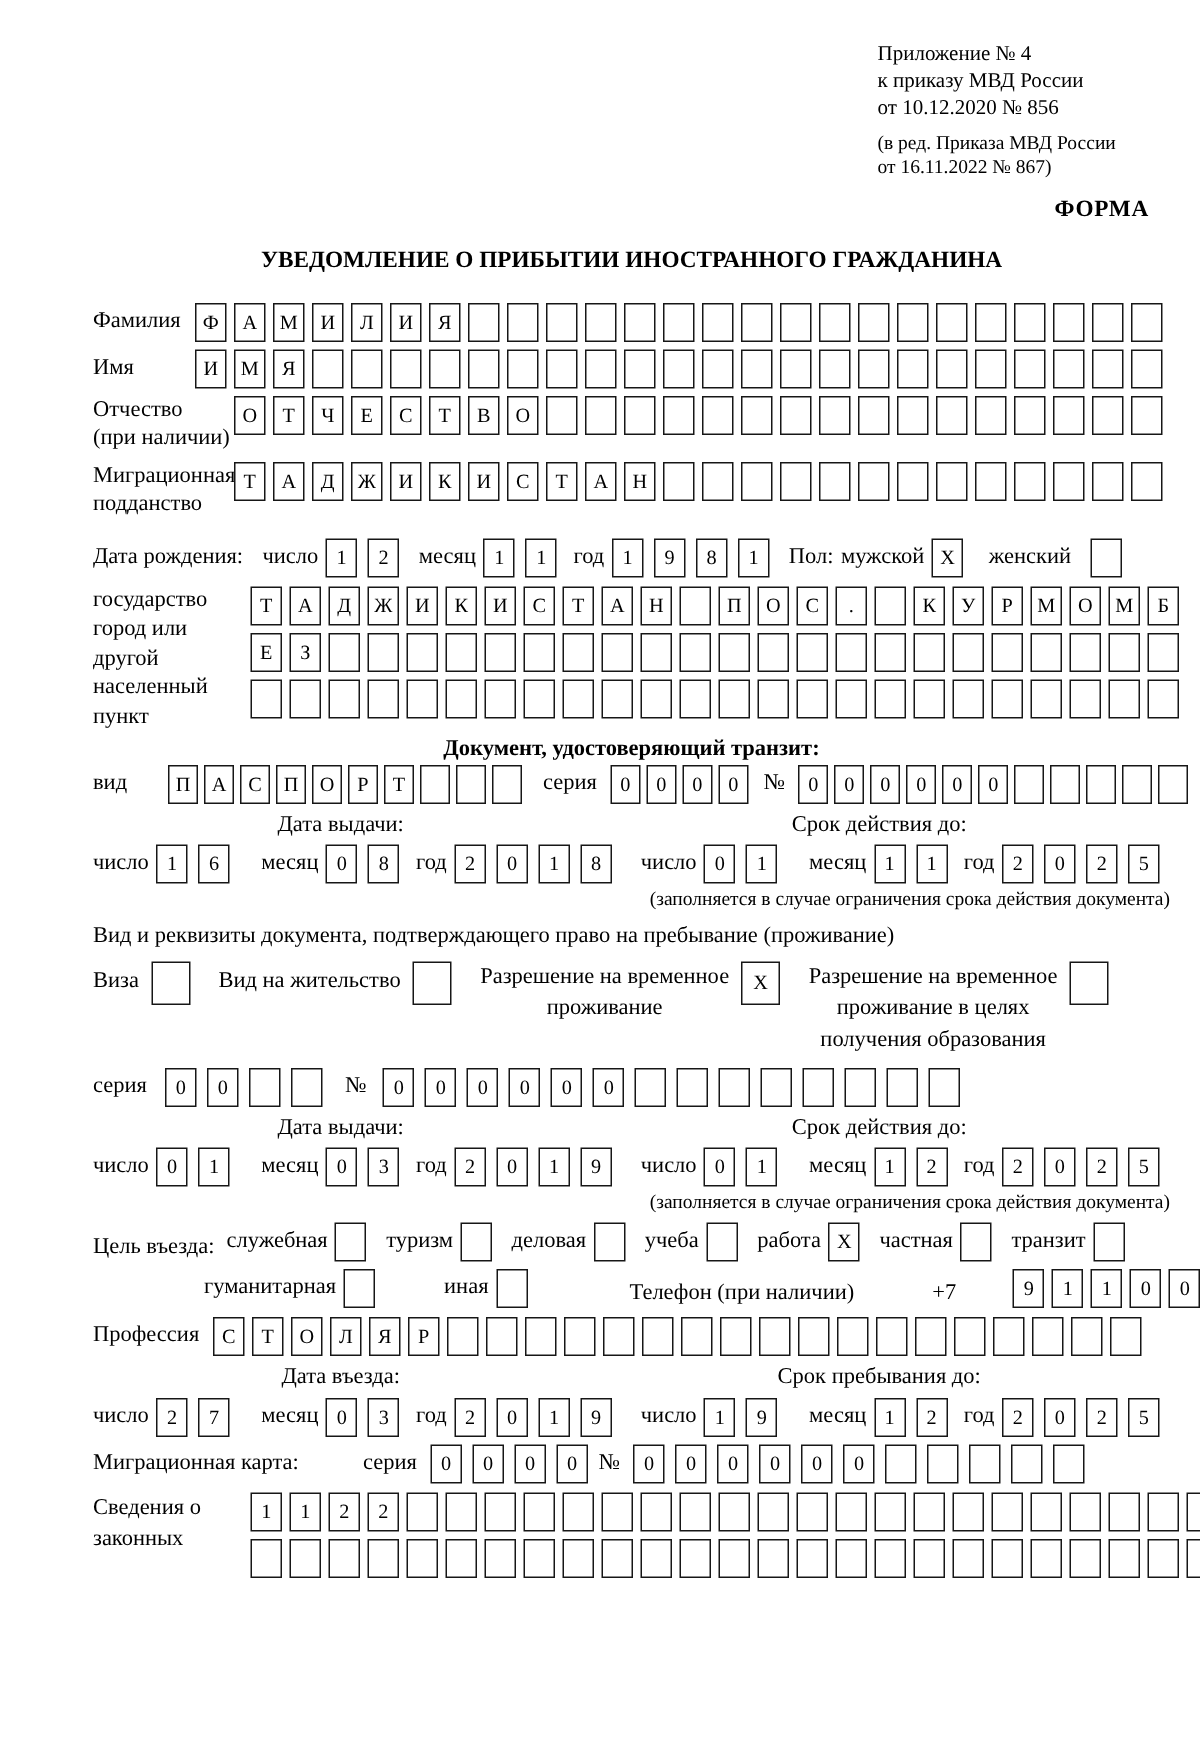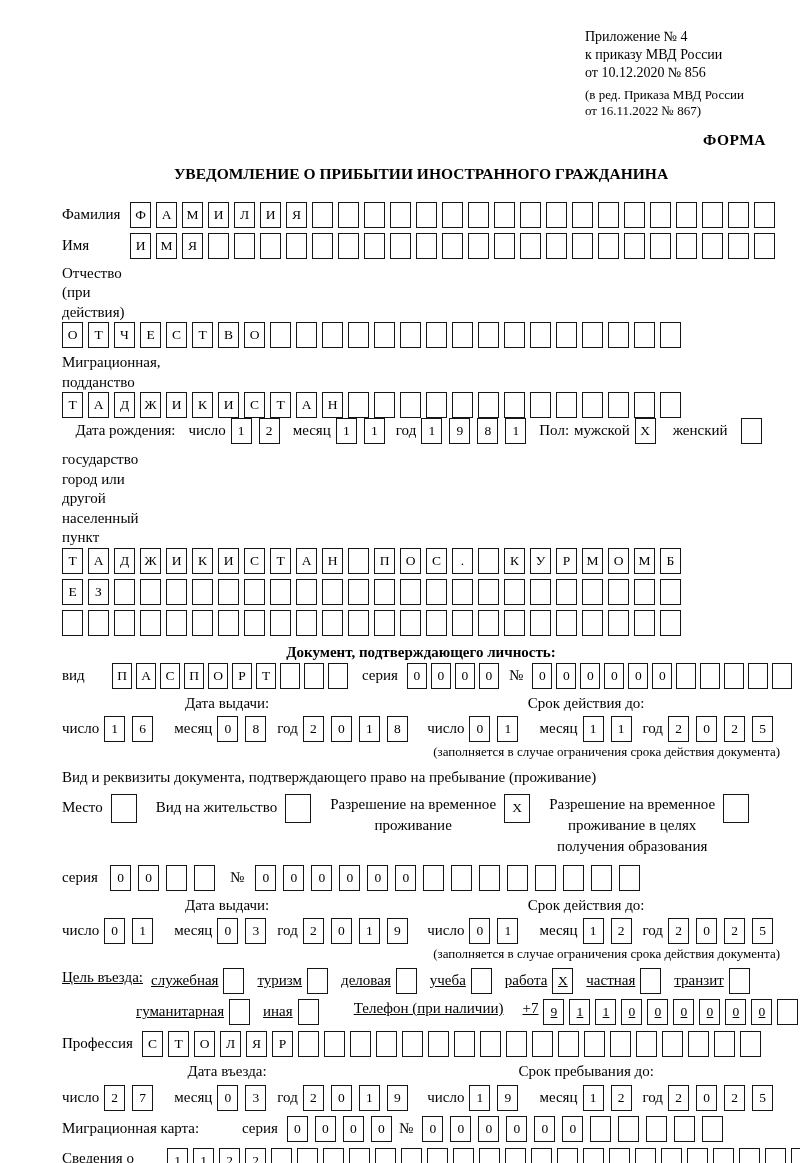--- a/index.html
+++ b/index.html
@@ -14,62 +14,62 @@
   .hdr{width:195px;margin-left:auto;font-size:14px;line-height:1.3;}
   .hdr .small{font-size:13px;}
   .hdr .mt{margin-top:4px;}
   .forma{text-align:right;font-weight:bold;font-size:15.5px;margin:10px 14px 0 0;letter-spacing:.5px;}
   
   .title{text-align:center;font-weight:bold;font-size:15.5px;margin-top:12px;line-height:1.5;}
   .tline{display:inline-block;width:56px;height:13px;border-bottom:2.5px solid #2b2b2b;margin-left:8px;}
   .sec-head{font-weight:bold;font-size:15px;margin-top:22px;letter-spacing:.2px;}
   
   .frow{display:flex;align-items:center;flex-wrap:nowrap;}
-  .frow.top{align-items:flex-start;flex-direction:column;}
+  .frow.top{align-items:flex-start;}
   .flabel{flex:none;line-height:1.3;}
   .w50{width:50px;}.w48{width:48px;}.w68{width:68px;}.w80{width:80px;}.w94{width:94px;}.w105{width:105px;}.w150{width:150px;}
   .boxes{display:inline-flex;flex:none;}
   .cell{
     flex:none;display:inline-block;box-sizing:border-box;
     width:21px;height:26px;border:1.6px solid #161616;margin-right:5px;
     text-align:center;line-height:23px;font-size:13.5px;background:#fff;
   }
   .tight .cell{width:20px;margin-right:4px;}
   .sp .cell{margin-right:7px;}
   .big .cell{width:26px;height:29px;line-height:26px;}
   .mb{margin-bottom:5px;}
   .dlbl{flex:none;margin-right:5px;}
   .g4{margin-left:4px;}.g6{margin-left:6px;}.g8{margin-left:8px;}.g10{margin-left:10px;}
   .g12{margin-left:12px;}.g14{margin-left:14px;}.g30{margin-left:30px;}
   .mt3{margin-top:0;}.mt5{margin-top:5px;}.mt6{margin-top:6px;}
-  .mt8{margin-top:8px;}.mt12{justify-content:center;}.mt16{margin-top:16px;}
+  .mt8{margin-top:8px;}.mt12{margin-top:12px;}.mt16{margin-top:16px;}
   
   .dates{margin-top:5px;}
   .dates-head{display:flex;}
   .dates-head .l{width:46%;text-align:center;}
   .dates-head .r{flex:1;text-align:center;}
   .dates-line{display:flex;align-items:center;margin-top:3px;}
   .dcluster{display:flex;align-items:center;}
   .dcluster.r{margin-left:auto;}
   .note{text-align:right;font-size:13px;margin-top:2px;}
   
   .doc-head{text-align:center;font-weight:bold;margin-top:2px;}
   
   .intro div{margin-top:7px;}
   .opts{display:flex;align-items:flex-start;margin-top:6px;}
   .opt{display:flex;align-items:center;}
   .opt.top{align-items:flex-start;}
   .opt .boxes{margin-left:8px;}
   .opt + .opt{margin-left:14px;}
   .olines{text-align:center;line-height:1.4;}
   
-  .prow{display:flex;align-items:flex-start;flex-wrap:nowrap;text-decoration:underline;}
+  .prow{display:flex;align-items:flex-end;flex-wrap:nowrap;}
   .pitem{display:flex;align-items:center;margin-left:8px;}
   .pitem .boxes{margin-left:5px;}
-  .ind66{margin-left:66px;}
+  .ind66{margin-left:66px;gap:33px;}
   
   .reps{display:flex;align-items:flex-start;margin-top:6px;}
   .reps-label{width:105px;flex:none;line-height:1.4;}
   .reps-right{flex:1;}
 </style>
 </head>
 <body>
 
 <div class="page">
 
@@ -146,21 +146,21 @@
         <span class="cell"></span>
         <span class="cell"></span>
         <span class="cell"></span>
         <span class="cell"></span>
       </span>
   </div>
 
   <div class="frow top mt5">
     <div class="flabel w94">
       <div>Отчество</div>
-      <div>(при действия)</div>
+      <div>(при наличии)</div>
     </div>
     <span class="boxes">
         <span class="cell">О</span>
         <span class="cell">Т</span>
         <span class="cell">Ч</span>
         <span class="cell">Е</span>
         <span class="cell">С</span>
         <span class="cell">Т</span>
         <span class="cell">В</span>
         <span class="cell">О</span>
@@ -327,21 +327,21 @@
           <span class="cell"></span>
           <span class="cell"></span>
           <span class="cell"></span>
           <span class="cell"></span>
           <span class="cell"></span>
           <span class="cell"></span>
         </div>
     </div>
   </div>
 
-  <div class="doc-head">Документ, подтверждающего личность:</div>
+  <div class="doc-head">Документ, удостоверяющий транзит:</div>
 
   <div class="frow mt3 tight">
     <div class="flabel w50">вид</div>
     <span class="boxes">
         <span class="cell">П</span>
         <span class="cell">А</span>
         <span class="cell">С</span>
         <span class="cell">П</span>
         <span class="cell">О</span>
         <span class="cell">Р</span>
@@ -420,21 +420,21 @@
     </div>
     <div class="note">(заполняется в случае ограничения срока действия документа)</div>
   </div>
 
   <div class="intro">
     <div>Вид и реквизиты документа, подтверждающего право на пребывание (проживание)</div>
   </div>
 
   <div class="opts">
     <span class="opt">
-      <span>Место</span>
+      <span>Виза</span>
       <span class="boxes big">
           <span class="cell"></span>
         </span>
     </span>
     <span class="opt">
       <span>Вид на жительство</span>
       <span class="boxes big">
           <span class="cell"></span>
         </span>
     </span>

